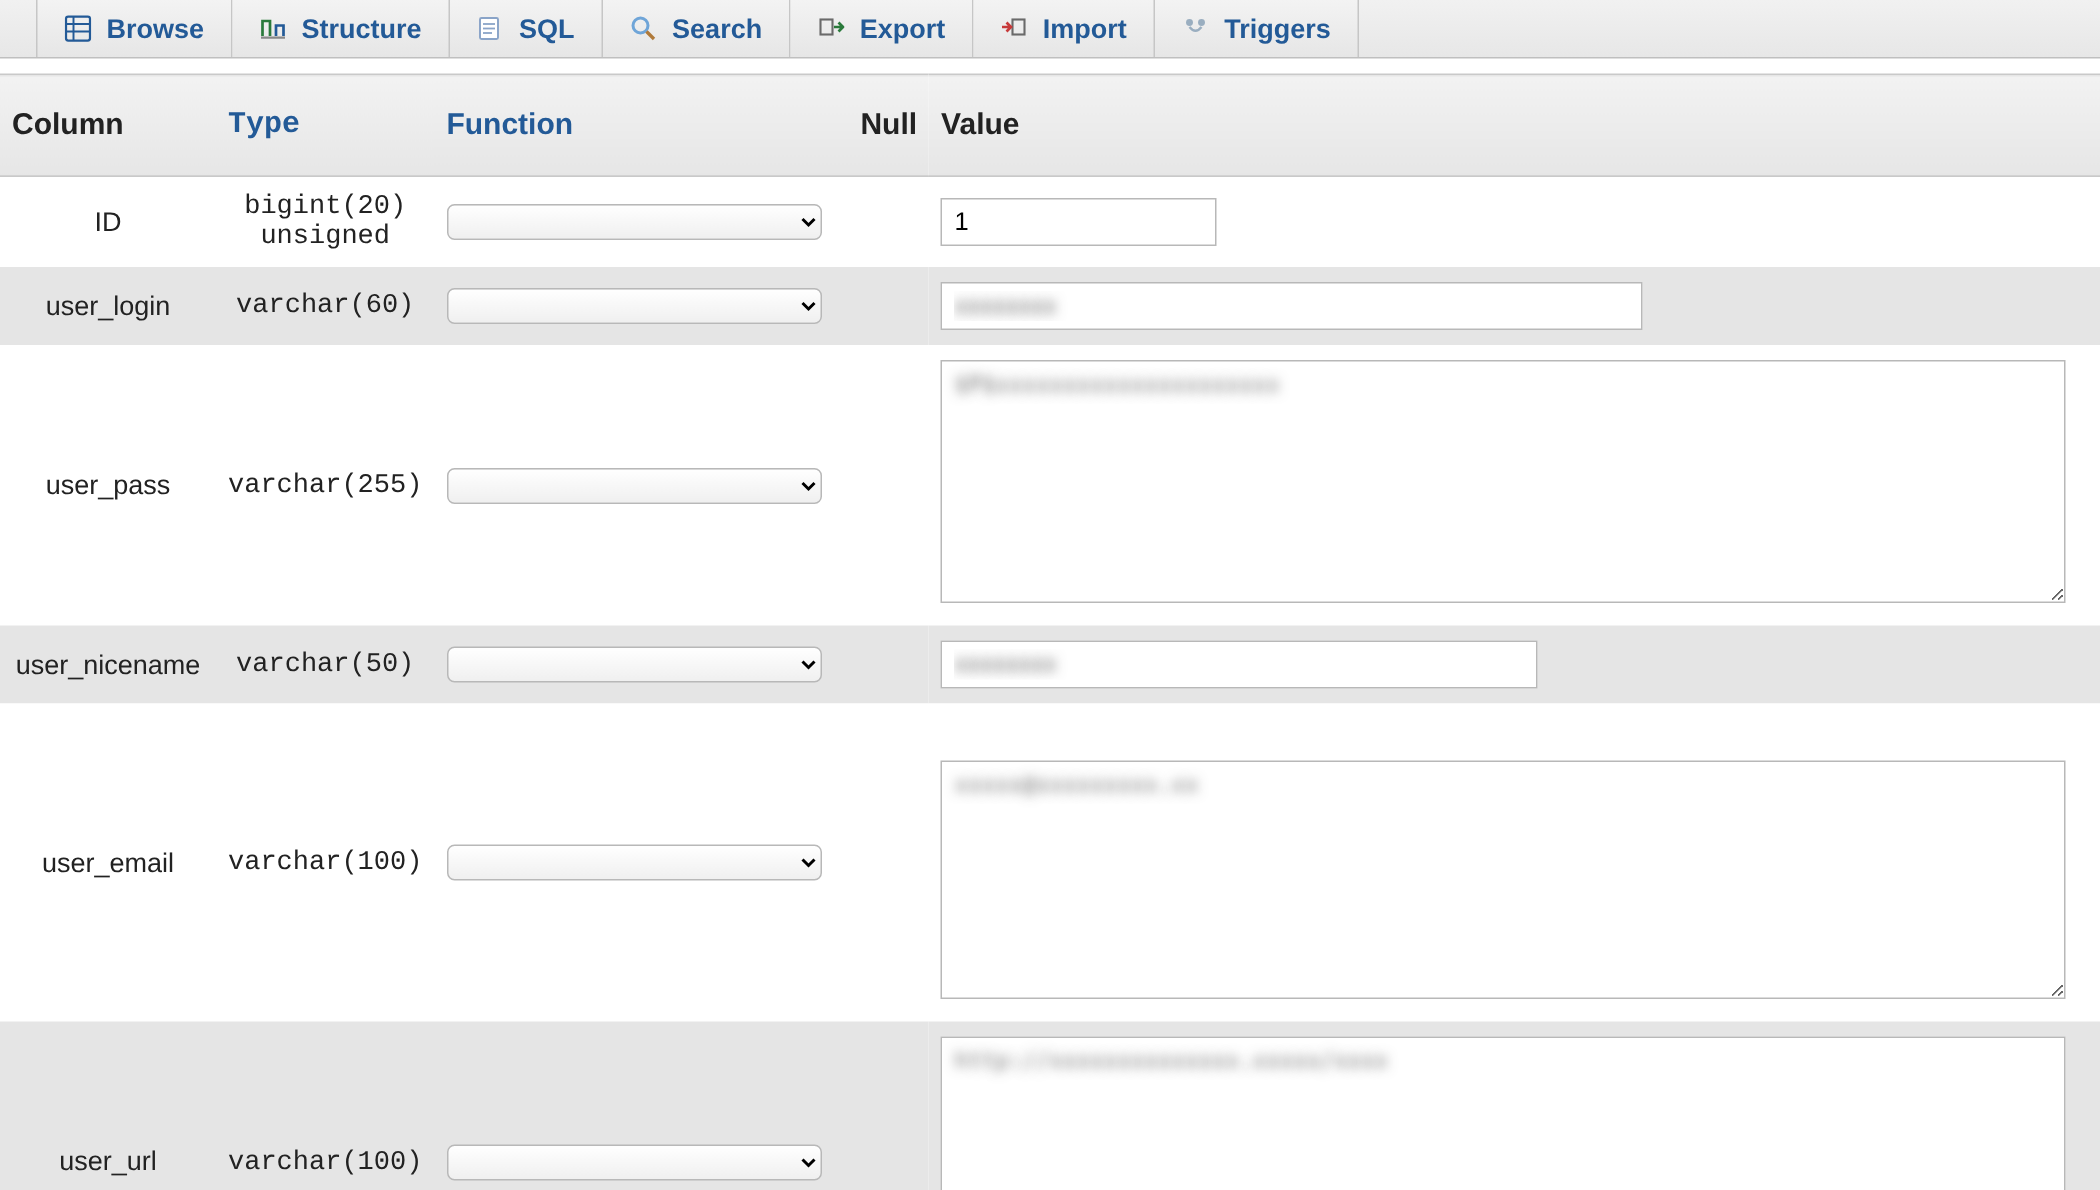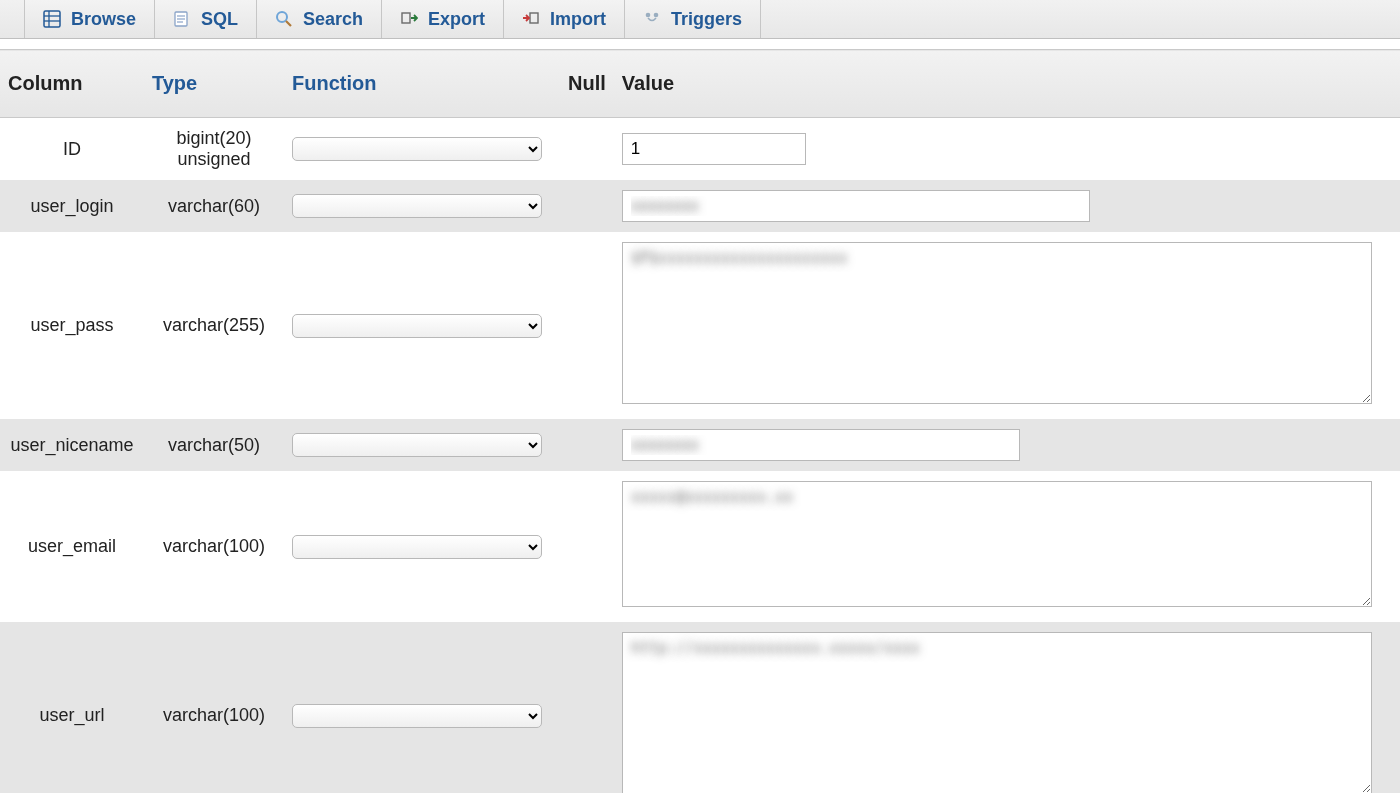--- a/index.html
+++ b/index.html
@@ -66,21 +66,21 @@
   table.form thead th.linkish { color: #235a97; }
 
   table.form tbody tr.even { background: #ffffff; }
   table.form tbody tr.odd  { background: #e5e5e5; }
 
   table.form td {
     vertical-align: middle;
     padding: 10px 8px;
   }
   .col-column { width: 144px; text-align: center; font-weight: 400; }
-  .col-type   { width: 140px; text-align: center; font-weight: 400; color:#222; }
+  .col-type   { width: 140px; text-align: center; font-weight: 400; color:#222;font-family:Liberation Mono, monospace; }
   .col-func   { width: 276px; }
   .col-null   { width: 40px; }
   .col-value  { }
 
   
   select.func {
     width: 250px;
     height: 24px;
     border: 1px solid #b8b8b8;
     border-radius: 5px;
@@ -103,21 +103,21 @@
     font-size: 15px;
     padding: 6px 8px;
     resize: both;
   }
 
   
   .w-id       { width: 184px; }
   .w-login    { width: 468px; }
   .w-pass     { width: 750px; height: 162px; }
   .w-nicename { width: 398px; }
-  .w-email    { width: 750px; height: 126px; }
+  .w-email    { width: 750px; height: 159px; margin-top: 28px; }
   .w-url      { width: 750px; height: 162px; }
 
   
   .obscured { color: transparent; text-shadow: 0 0 8px rgba(60,60,60,0.75); user-select: none; }
 </style>
 </head>
 <body>
 
 <div class="tabbar">
 
@@ -126,20 +126,30 @@
       <svg viewBox="0 0 18 18">
           <rect x="1" y="1" width="16" height="16" rx="1.5" fill="none" stroke="#235a97" stroke-width="1.5"></rect>
           <line x1="1" y1="6" x2="17" y2="6" stroke="#235a97" stroke-width="1.3"></line>
           <line x1="1" y1="11" x2="17" y2="11" stroke="#235a97" stroke-width="1.3"></line>
           <line x1="6" y1="1" x2="6" y2="17" stroke="#235a97" stroke-width="1.3"></line>
         </svg>
     </span>
     <span>Browse</span>
   </div>
 
+  <div class="tab">
+    <span class="ticon">
+      <svg viewBox="0 0 18 18">
+          <polyline points="2,14 2,4 7,4 7,14" fill="none" stroke="#2a7a3b" stroke-width="1.8"></polyline>
+          <polyline points="11,14 11,7 16,7 16,14" fill="none" stroke="#235a97" stroke-width="1.8"></polyline>
+          <line x1="1" y1="15" x2="17" y2="15" stroke="#888" stroke-width="1.5"></line>
+        </svg>
+    </span>
+    <span>Structure</span>
+  </div>
 
   <div class="tab">
     <span class="ticon">
       <svg viewBox="0 0 18 18">
           <rect x="2" y="2" width="12" height="14" rx="1" fill="#ffffff" stroke="#8aa4c8" stroke-width="1.3"></rect>
           <line x1="4" y1="6" x2="12" y2="6" stroke="#8aa4c8" stroke-width="1.2"></line>
           <line x1="4" y1="9" x2="12" y2="9" stroke="#8aa4c8" stroke-width="1.2"></line>
           <line x1="4" y1="12" x2="10" y2="12" stroke="#8aa4c8" stroke-width="1.2"></line>
         </svg>
     </span>

